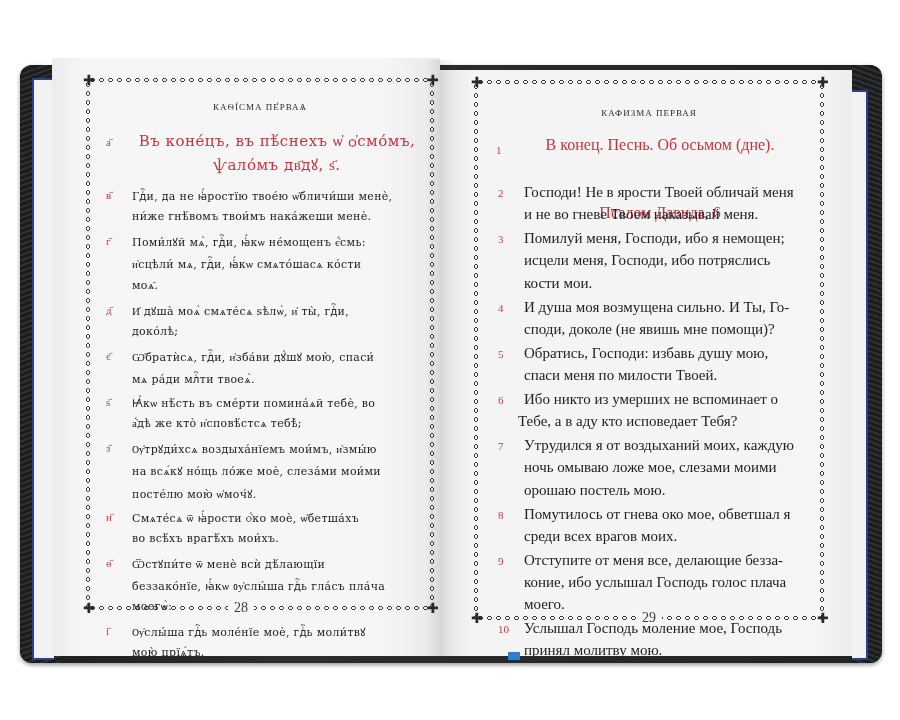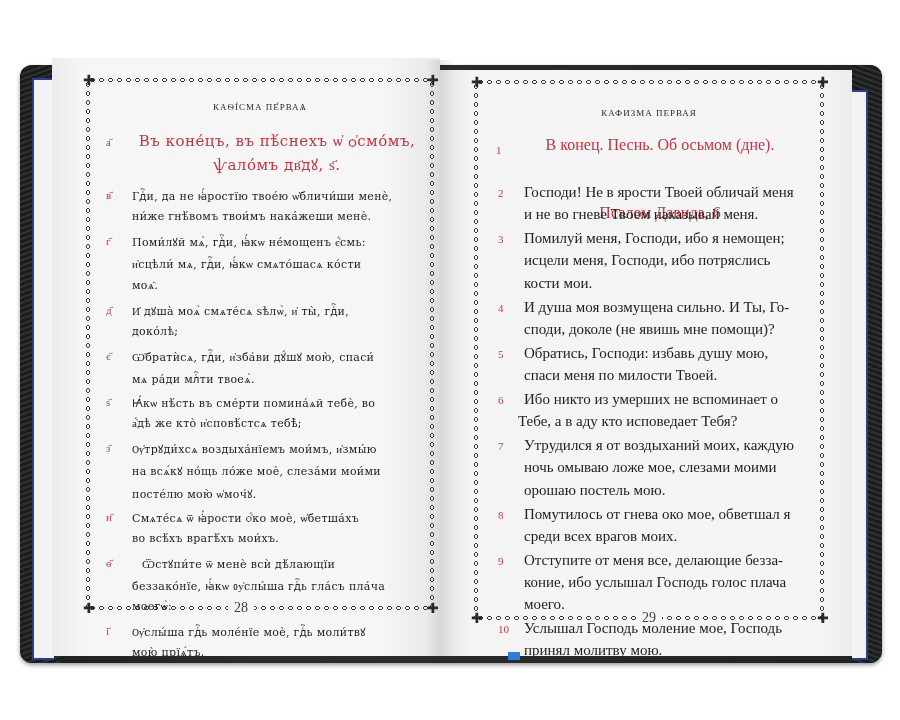--- a/index.html
+++ b/index.html
@@ -123,21 +123,21 @@
       <div class="verse-line" style="left: 80px; top: 337px;">Ꙗ҆́кѡ нѣ́сть въ сме́рти помина́ѧй тебѐ, во</div>
       <div class="verse-line" style="left: 80px; top: 359.2px;">а҆́дѣ же кто̀ и҆сповѣ́стсѧ тебѣ̀;</div>
       <div class="verse-num" style="left: 54px; top: 384.2px;">з҃</div>
       <div class="verse-line" style="left: 80px; top: 383.2px;">Ѹ҆трꙋди́хсѧ воздыха́нїемъ мои́мъ, и҆змы́ю</div>
       <div class="verse-line" style="left: 80px; top: 405.4px;">на всѧ́кꙋ но́щь ло́же моѐ, слеза́ми мои́ми</div>
       <div class="verse-line" style="left: 80px; top: 427.6px;">посте́лю мою̀ ѡ҆моч́ꙋ.</div>
       <div class="verse-num" style="left: 54px; top: 452.6px;">и҃</div>
       <div class="verse-line" style="left: 80px; top: 451.6px;">Смѧте́сѧ ѿ ꙗ҆́рости ѻ҆́ко моѐ, ѡ҆бетша́хъ</div>
       <div class="verse-line" style="left: 80px; top: 473.8px;">во всѣ́хъ врагѣ́хъ мои́хъ.</div>
       <div class="verse-num" style="left: 54px; top: 498.8px;">ѳ҃</div>
-      <div class="verse-line" style="left: 80px; top: 497.8px; margin-left: 10px;">Ѿстꙋпи́те     ѿ     менѐ     всѝ     дѣ́лающїи</div>
+      <div class="verse-line" style="left: 80px; top: 497.8px;">Ѿстꙋпи́те     ѿ     менѐ     всѝ     дѣ́лающїи</div>
       <div class="verse-line" style="left: 80px; top: 520px;">беззако́нїе, ꙗ҆́кѡ ᲂу҆слы́ша гдⷭ҇ь гла́съ пла́ча</div>
       <div class="verse-line" style="left: 80px; top: 542.2px;">моегѡ̀:</div>
       <div class="verse-num" style="left: 54px; top: 567.2px;">і҃</div>
       <div class="verse-line" style="left: 80px; top: 566.2px;">Ѹ҆слы́ша гдⷭ҇ь моле́нїе моѐ, гдⷭ҇ь моли́твꙋ</div>
       <div class="verse-line" style="left: 80px; top: 588.4px;">мою̀ прїѧ́тъ.</div>
     </div>
 </div>
 
 <div class="page right">
   <div class="frame" style="left:36px; top:12px; width:346px; height:536px;">

